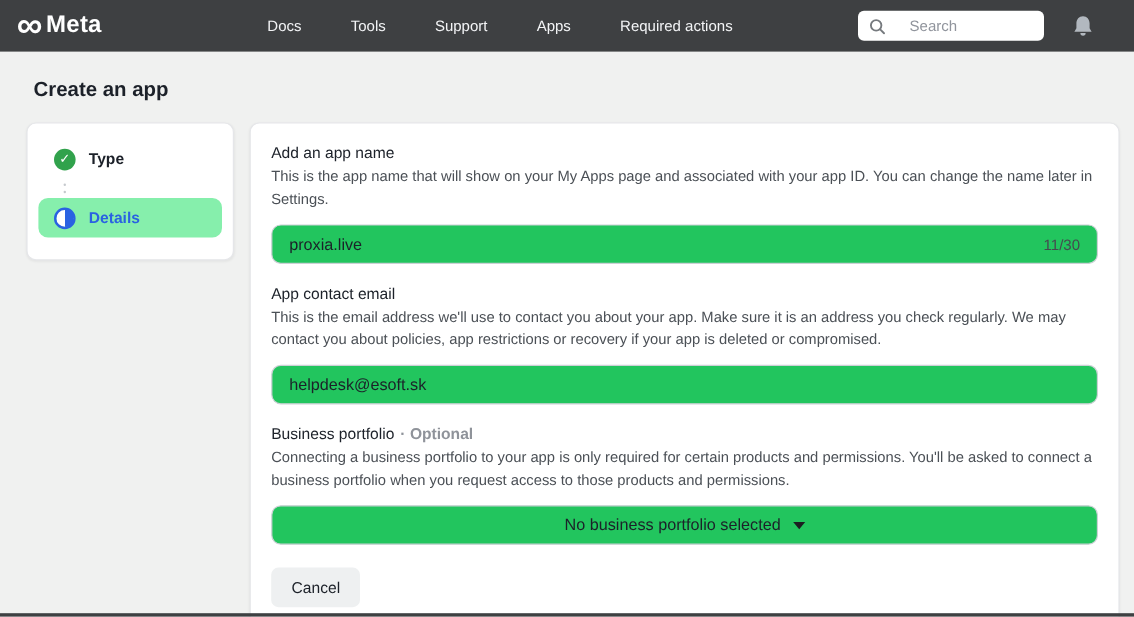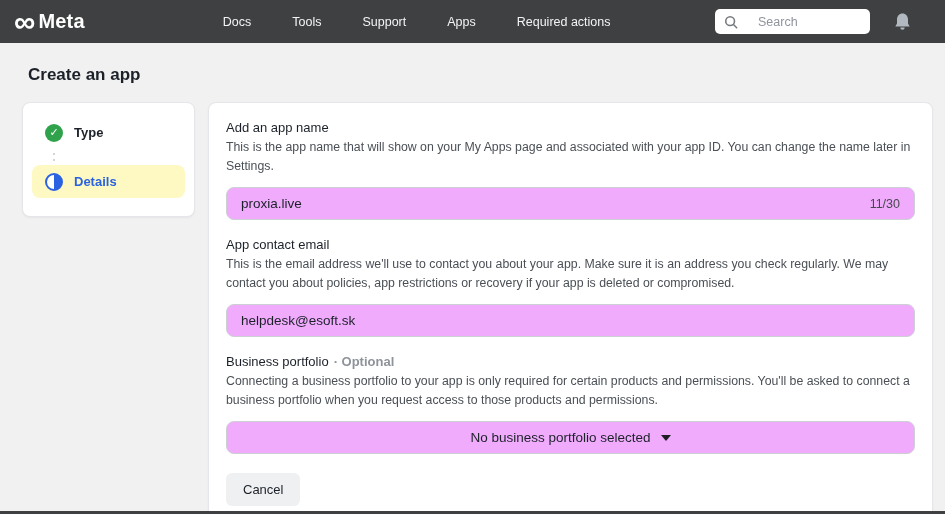--- a/index.html
+++ b/index.html
@@ -44,21 +44,21 @@
     box-shadow:0 1px 2px rgba(0,0,0,.05);
   }
 
   
   .stepper-card { width:173px; padding:13px 9px 18px; flex:0 0 auto; }
   .step {
     display:flex; align-items:center; gap:11px;
     padding:6px 13px; border-radius:8px; height:33px;
     font-size:13px; font-weight:bold; color:#1c2129; cursor:pointer;
   }
-  .step.current { background:#fef9c3; color:#2a62e2; }
+  .step.current { background:#86efac; color:#2a62e2; }
   .step-icon-check {
     width:18px; height:18px; border-radius:50%; background:#31a24c;
     color:#fff; font-size:11px; font-weight:bold;
     display:flex; align-items:center; justify-content:center; flex:0 0 auto;
   }
   .step-icon-half {
     width:18px; height:18px; border-radius:50%; flex:0 0 auto;
     border:2px solid #2a62e2;
     background:linear-gradient(90deg,#ffffff 50%,#2a62e2 50%);
   }
@@ -67,21 +67,21 @@
 
   
   .main-card { flex:1; padding:17px 17px 15px; }
   .field-label-row { display:flex; align-items:baseline; }
   .field-label { font-size:13px; font-weight:normal; color:#1c2129; }
   .optional-label { font-size:13px; font-weight:bold; color:#8f939a; margin-left:5px; }
   .field-desc { font-size:12.3px; color:#4b5056; line-height:1.55; margin:3px 0 11px; max-width:692px; }
   .field-group { margin-bottom:17px; }
 
   .input-shell {
-    height:33px; border:1px solid #ccd0d5; border-radius:8px; background:#f0abfc;
+    height:33px; border:1px solid #ccd0d5; border-radius:8px; background:#22c55e;
     display:flex; align-items:center; padding:0 14px; gap:10px;
   }
   .input-shell input {
     border:none; outline:none; flex:1; font-size:13.5px;
     font-family:inherit; color:#1c2129; background:transparent;
   }
   .char-counter { font-size:12.5px; color:#45494f; flex:0 0 auto; }
 
   .dropdown { cursor:pointer; justify-content:center; }
   .dropdown .dd-value { font-size:13.5px; color:#1c2129; }

